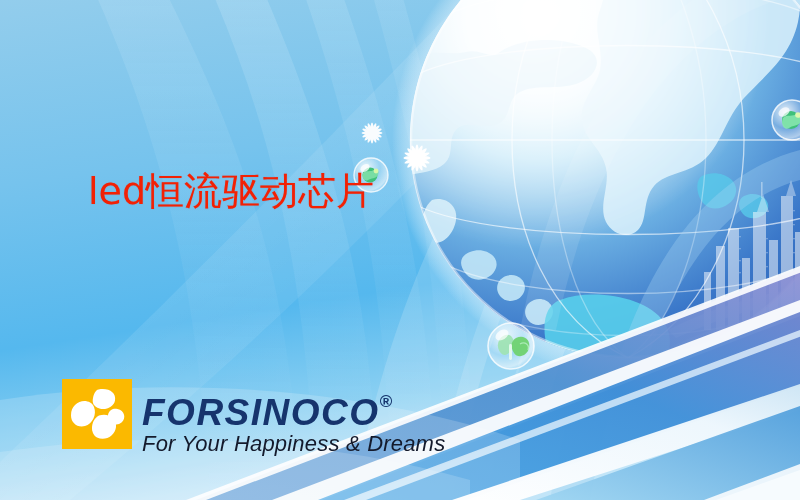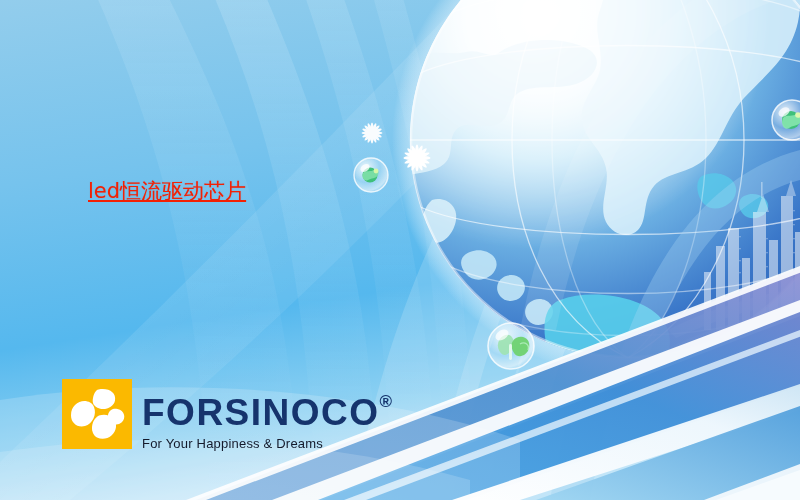--- a/index.html
+++ b/index.html
@@ -13,59 +13,58 @@
     position:relative;width:800px;height:500px;overflow:hidden;
     background:linear-gradient(180deg,#8fcbec 0%,#7cc4ec 30%,#5fbcee 62%,#86cef2 84%,#b6e0f7 100%);
   }
   .svg-layer{position:absolute;left:0;top:0;width:800px;height:500px;}
 
   
   #headline{
     position:absolute;left:88px;top:160px;width:340px;
     z-index:40;
     color:#f22105;
-    font-size:21px;
+    font-size:38px;
     line-height:63px;
     letter-spacing:0px;
     font-family:"DejaVu Sans","Liberation Sans",sans-serif;
     white-space:nowrap;
     text-shadow:0 0 1px rgba(242,33,5,.35);
-    text-decoration:underline;
   }
   #headline .ln2{display:block;padding-left:14px;}
 
   
   #logo{
     position:absolute;left:62px;top:379px;
     z-index:45;
     display:flex;align-items:flex-start;
   }
   #logo-mark{
     width:70px;height:70px;background:#fbb900;
     flex:0 0 auto;position:relative;
   }
   #logo-mark svg{display:block;}
   #logo-text{
-    margin-left:10px;padding-top:4px;display:block;
+    margin-left:10px;padding-top:4px;display:block;font-style:italic;
   }
   #brand{
     display:block;
     font-family:"Liberation Sans","DejaVu Sans",sans-serif;
     font-weight:bold;
     font-size:37px;
     line-height:38px;
     color:#16346d;
     letter-spacing:1.5px;
     white-space:nowrap;
   }
   #brand .reg{font-size:17px;vertical-align:18px;letter-spacing:0;}
   #tagline{
     display:block;
     font-family:"Liberation Sans","DejaVu Sans",sans-serif;
-    font-size:13px;
+    font-size:22px;
     line-height:22px;
     color:#141a2c;
     letter-spacing:.2px;
     margin-top:1px;
     white-space:nowrap;
   }
 </style>
 </head>
 <body>
 

